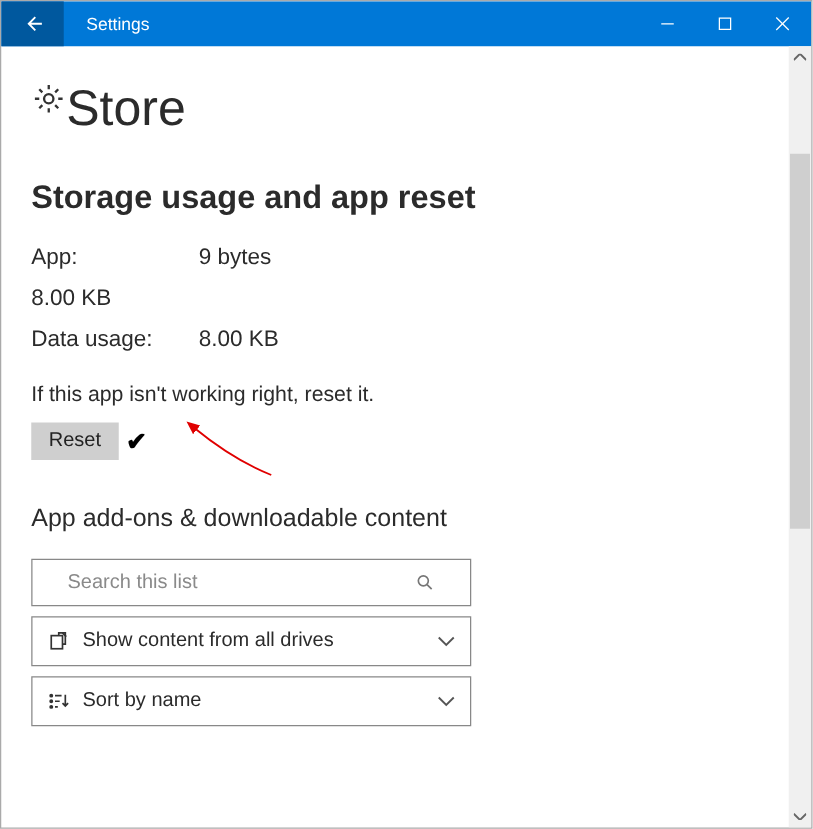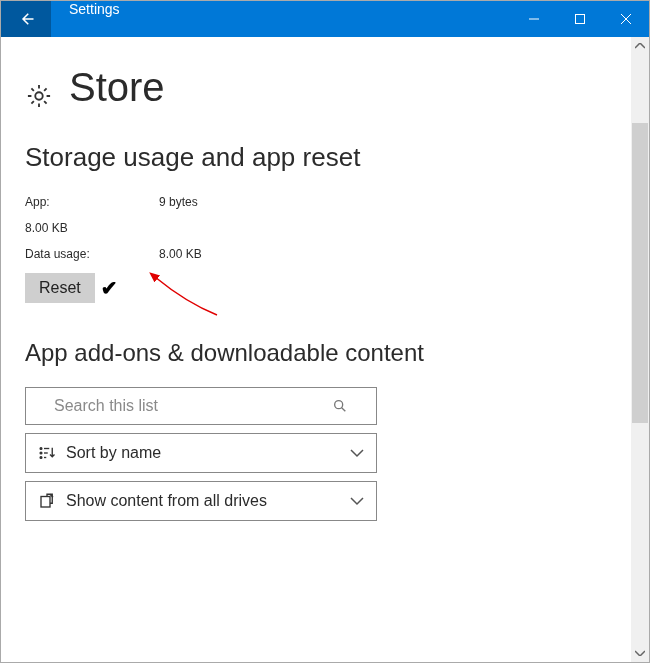--- a/index.html
+++ b/index.html
@@ -10,21 +10,21 @@
       background: #ffffff;
       border: 1px solid #aaa;
       overflow: hidden;
       position: relative;
     }
     .titlebar {
       background: #0078d7;
       color: #fff;
       height: 36px;
       display: flex;
-      align-items: flex-start;
+      align-items: center;
     }
     .titlebar .back {
       width: 50px;
       height: 36px;
       background: #00589e;
       display: flex;
       align-items: center;
       justify-content: center;
     }
     .titlebar .title {
@@ -39,45 +39,44 @@
       display: flex;
       align-items: center;
       justify-content: center;
     }
     .content {
       padding: 28px 24px 0 24px;
       position: relative;
     }
     .page-title {
       display: flex;
-      align-items: flex-end;
-      gap: 16px;
+      align-items: flex-start;
       margin-bottom: 32px;
     }
     .gear {
       width: 28px;
       height: 28px;
       display: flex;
       align-items: center;
       justify-content: center;
     }
     .page-title h1 {
       font-size: 40px;
       font-weight: 300;
       color: #2b2b2b;
     }
     .section-h {
       font-size: 26px;
-      font-weight: 400;
+      font-weight: 700;
       color: #2b2b2b;
       margin-bottom: 22px;
     }
     .kv-row {
       display: flex;
-      font-size: 12px;
+      font-size: 18px;
       color: #2b2b2b;
       margin-bottom: 12px;
       align-items: center;
     }
     .kv-label { width: 134px; }
     .kv-val { }
     .hint {
       font-size: 17px;
       color: #2b2b2b;
       margin-top: 24px;
@@ -167,21 +166,21 @@
       left: 0; right: 0;
       height: 18px;
       display: flex;
       align-items: center;
       justify-content: center;
       color: #666;
     }
     .sa-top { top: 0; }
     .sa-bot { bottom: 0; }
     .addons-h {
-      font-size: 24px;
+      font-size: 20px;
       font-weight: 300;
       color: #2b2b2b;
       margin-bottom: 20px;
     }
     svg { display: block; }
     .arrow-annot {
       position: absolute;
       left: 122px;
       top: -6px;
       pointer-events: none;
@@ -249,20 +248,21 @@
     <span class="kv-val">9 bytes</span>
   </div>
   <div class="kv-row">
     <span class="kv-val">8.00 KB</span>
   </div>
   <div class="kv-row">
     <span class="kv-label">Data usage:</span>
     <span class="kv-val">8.00 KB</span>
   </div>
 
+  <p class="hint">If this app isn't working right, reset it.</p>
 
   <div class="reset-row">
     <button class="reset-btn">Reset</button>
     <span class="check">✔</span>
     <svg class="arrow-annot" width="80" height="60" viewBox="0 0 80 60">
       <defs>
         <marker id="ah" markerWidth="8" markerHeight="8" refX="2" refY="3" orient="auto">
           <path d="M0,0 L0,6 L7,3 z" fill="#e00000"></path>
         </marker>
       </defs>
@@ -278,46 +278,46 @@
       <svg width="16" height="16" viewBox="0 0 24 24" fill="none" stroke="#777" stroke-width="2">
           <circle cx="10" cy="10" r="6"></circle>
           <line x1="20" y1="20" x2="14.5" y2="14.5"></line>
         </svg>
     </span>
   </div>
 
   <div class="dropdown-box">
     <span class="dd-icon">
       <svg width="18" height="18" viewBox="0 0 24 24" fill="none" stroke="#333" stroke-width="1.8">
+        <rect x="4" y="6" width="12" height="14"></rect>
+        <path d="M12 6 v-3 h7 v12 h-3"></path>
+        <path d="M16 3 l4 4"></path>
+      </svg>
+    </span>
+    <span>Show content from all drives</span>
+    <span class="chev">
+      <svg width="14" height="10" viewBox="0 0 14 10">
+          <path d="M1 2 L7 8 L13 2" fill="none" stroke="#555" stroke-width="1.5"></path>
+        </svg>
+    </span>
+  </div>
+
+  <div class="dropdown-box">
+    <span class="dd-icon">
+      <svg width="18" height="18" viewBox="0 0 24 24" fill="none" stroke="#333" stroke-width="1.8">
         <circle cx="4" cy="6" r="1.2" fill="#333"></circle>
           <line x1="8" y1="6" x2="15" y2="6"></line>
         <circle cx="4" cy="12" r="1.2" fill="#333"></circle>
           <line x1="8" y1="12" x2="13" y2="12"></line>
         <circle cx="4" cy="18" r="1.2" fill="#333"></circle>
           <line x1="8" y1="18" x2="11" y2="18"></line>
         <path d="M19 5 v12 M16 14 l3 3 l3 -3"></path>
       </svg>
     </span>
     <span>Sort by name</span>
     <span class="chev">
       <svg width="14" height="10" viewBox="0 0 14 10">
           <path d="M1 2 L7 8 L13 2" fill="none" stroke="#555" stroke-width="1.5"></path>
         </svg>
     </span>
   </div>
 
-  <div class="dropdown-box">
-    <span class="dd-icon">
-      <svg width="18" height="18" viewBox="0 0 24 24" fill="none" stroke="#333" stroke-width="1.8">
-        <rect x="4" y="6" width="12" height="14"></rect>
-        <path d="M12 6 v-3 h7 v12 h-3"></path>
-        <path d="M16 3 l4 4"></path>
-      </svg>
-    </span>
-    <span>Show content from all drives</span>
-    <span class="chev">
-      <svg width="14" height="10" viewBox="0 0 14 10">
-          <path d="M1 2 L7 8 L13 2" fill="none" stroke="#555" stroke-width="1.5"></path>
-        </svg>
-    </span>
-  </div>
-
 </div>
 
 </body></html>

